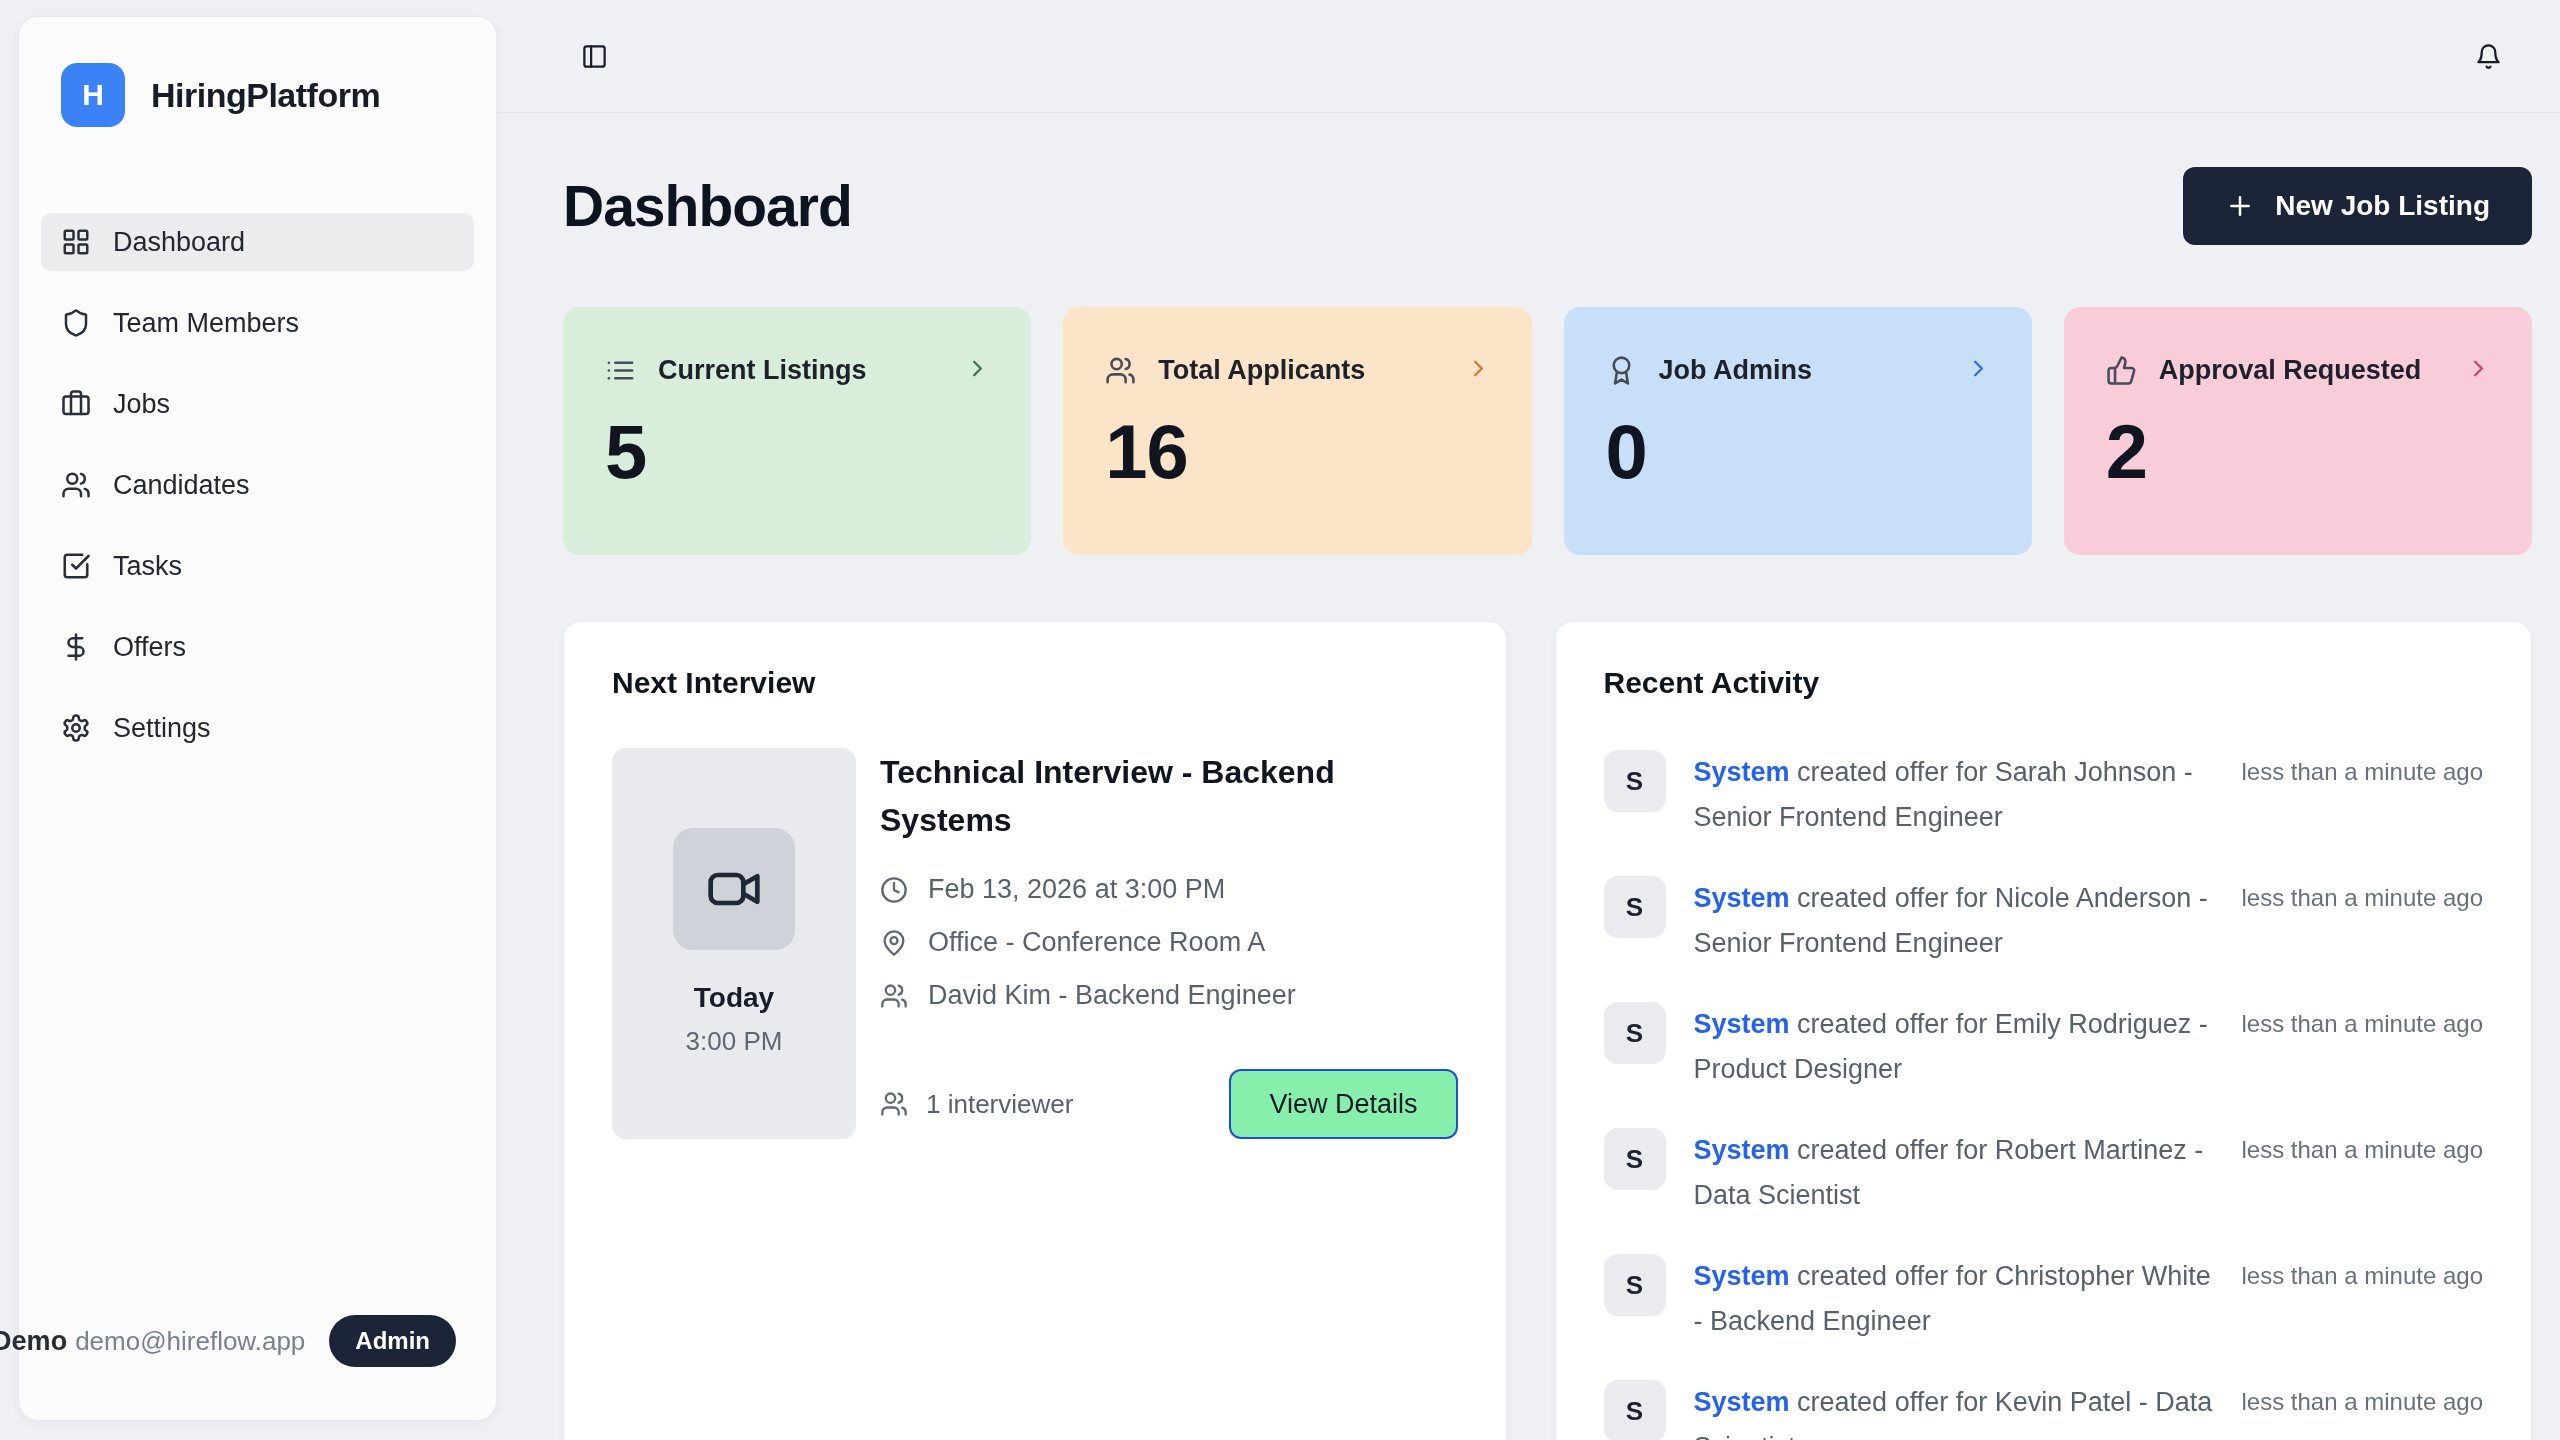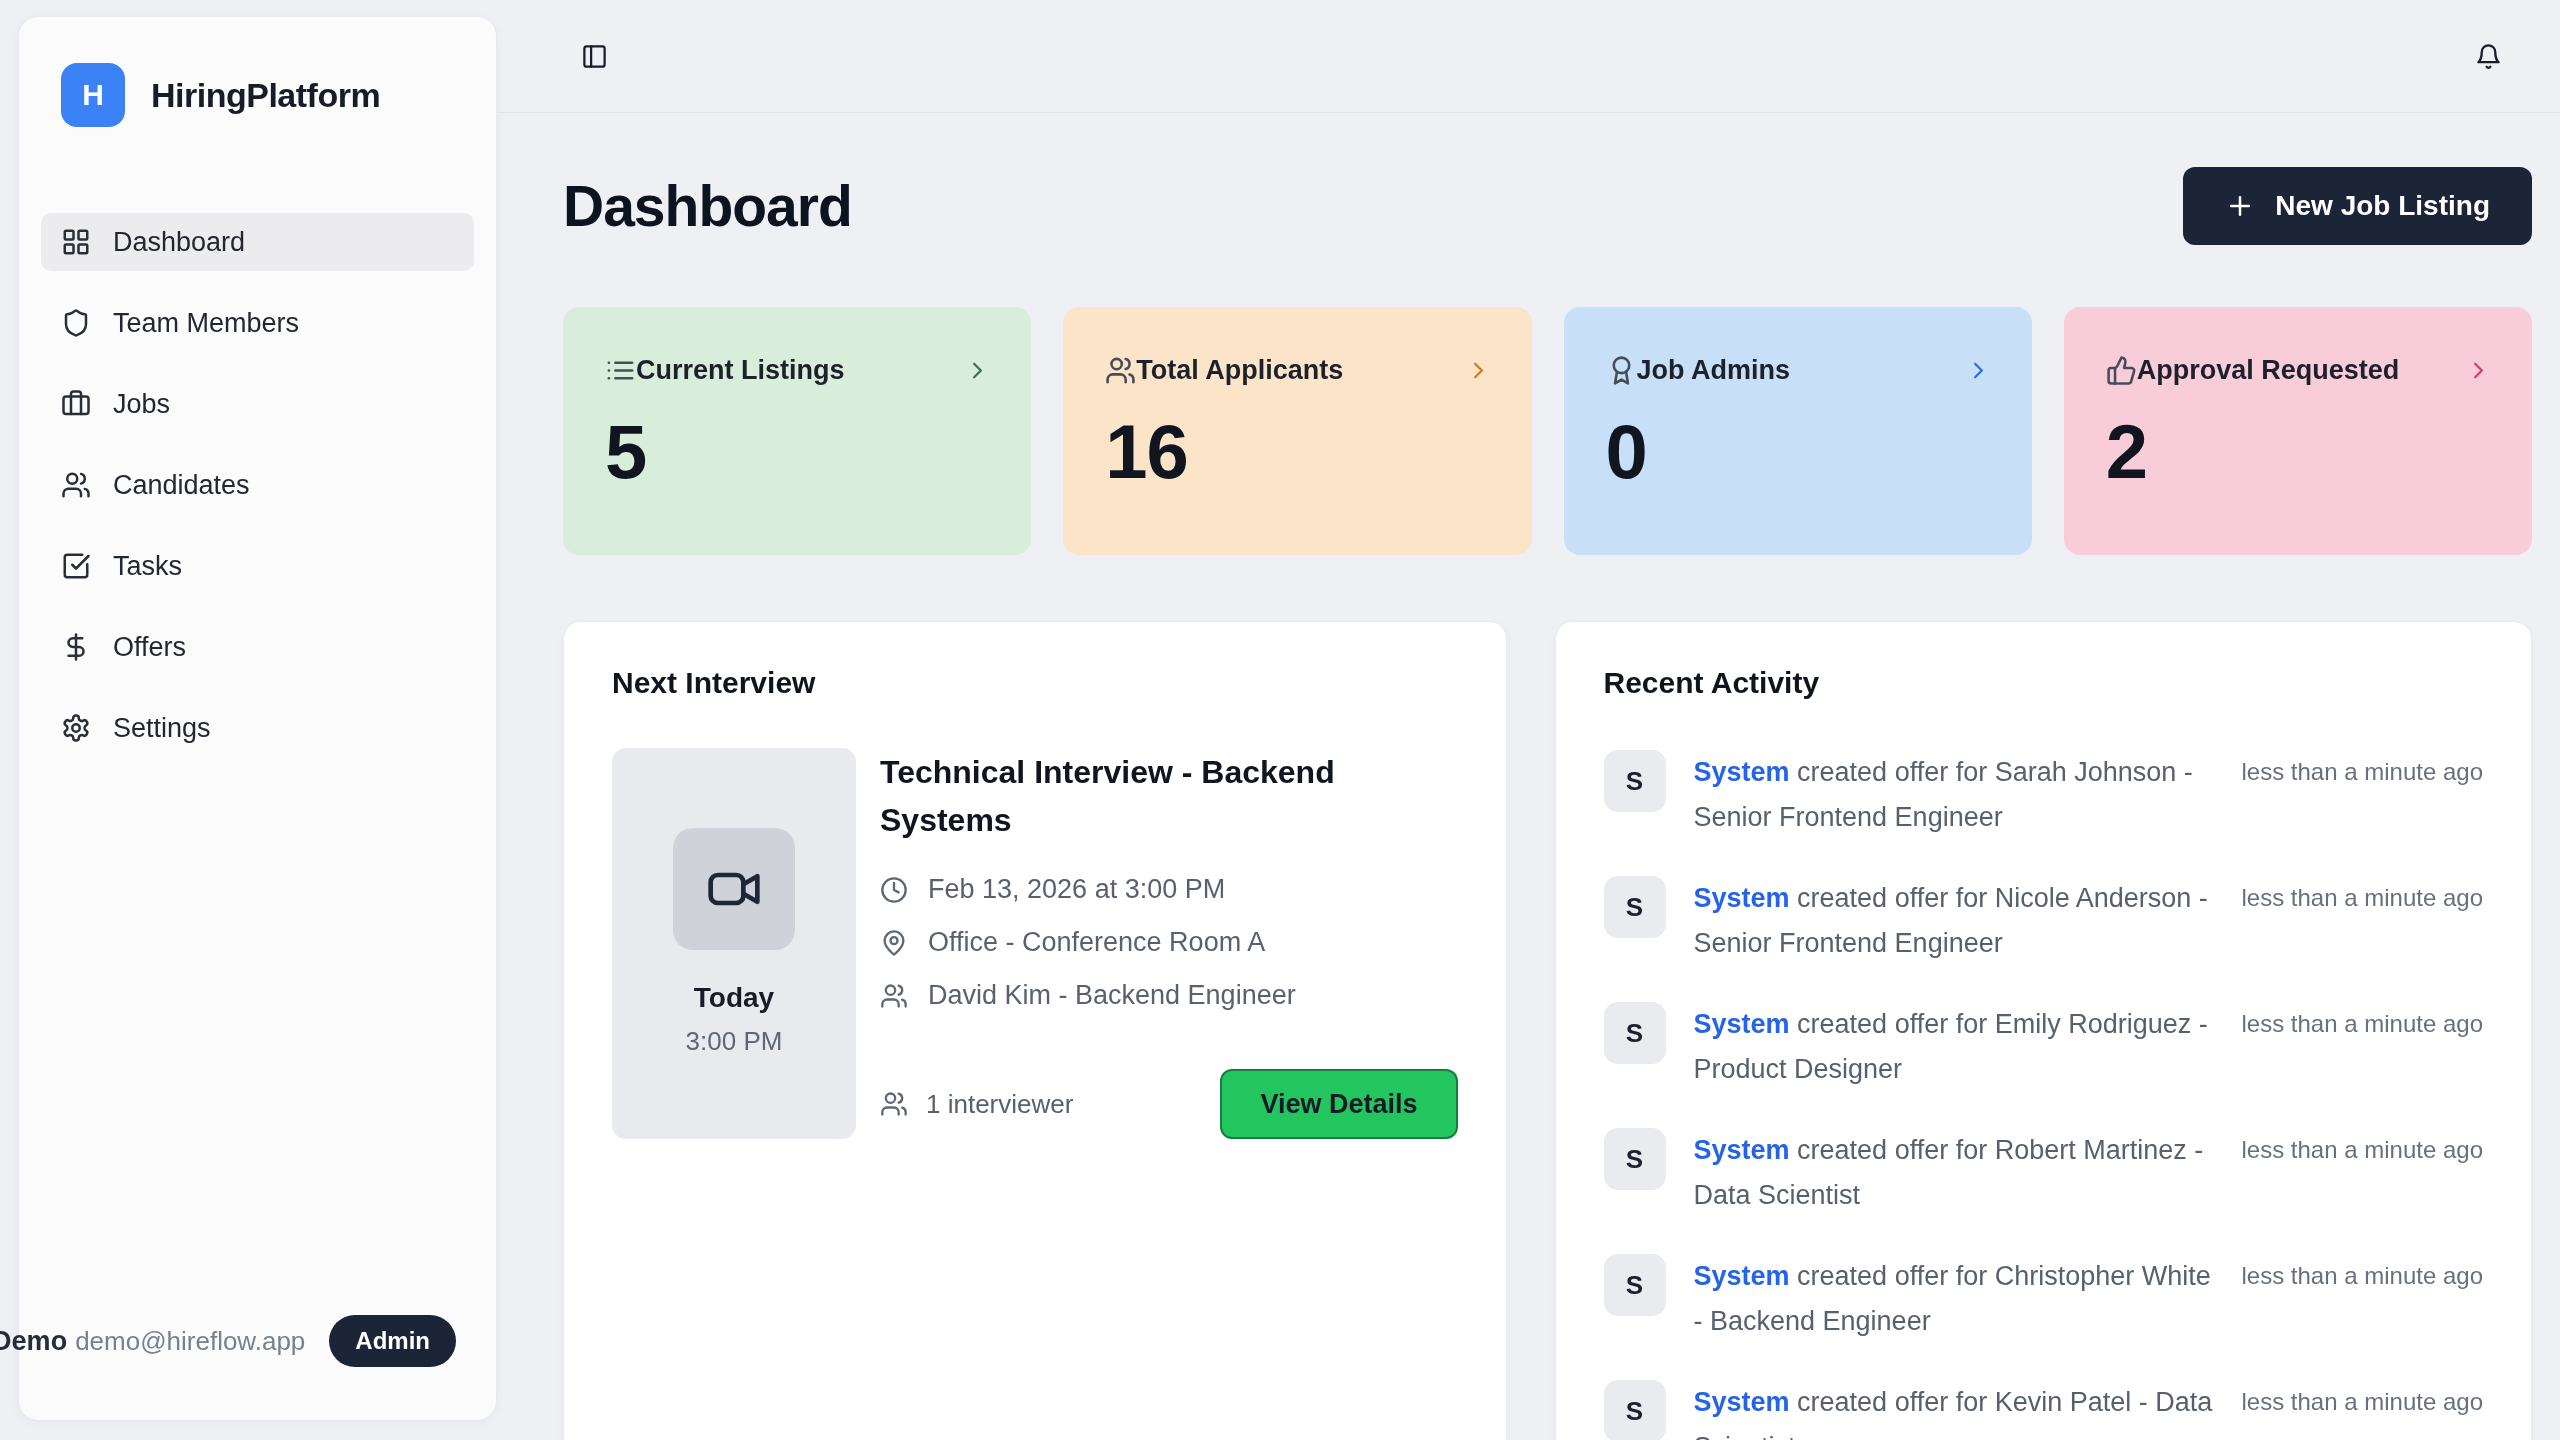--- a/index.html
+++ b/index.html
@@ -68,21 +68,21 @@
   }
   .new-job-btn svg { width:30px; height:30px; }
 
   
   .stats { margin-top:62px; display:flex; gap:32px; }
   .stat-card { flex:1; height:248px; border-radius:16px; padding:48px 40px 0 42px; cursor:pointer; }
   .stat-card.green  { background:#d8edda; }
   .stat-card.orange { background:#fbe4c8; }
   .stat-card.blue   { background:#c7dff7; }
   .stat-card.pink   { background:#f8ccd9; }
-  .stat-head { display:flex; align-items:center; }
+  .stat-head { display:flex; align-items:flex-start; gap:22px; }
   .stat-head .sicon { width:31px; height:31px; color:#464d59; flex:none; }
   .stat-label { font-size:27px; font-weight:600; color:#1c212b; }
   .stat-chev { width:27px; height:27px; margin-left:auto; }
   .green  .stat-chev { color:#3f7057; }
   .orange .stat-chev { color:#d2762e; }
   .blue   .stat-chev { color:#2e6fd6; }
   .pink   .stat-chev { color:#cf3d72; }
   .stat-value { margin-top:28px; font-size:76px; font-weight:800; color:#10151f; line-height:1; letter-spacing:-1px; }
 
   
@@ -108,22 +108,22 @@
   .iv-time { margin-top:12px; font-size:26px; color:#5f6775; }
   .iv-info { margin-left:24px; flex:1; display:flex; flex-direction:column; }
   .iv-title { font-size:32px; font-weight:700; color:#10151f; line-height:1.5; max-width:520px; }
   .iv-meta { margin-top:30px; display:flex; flex-direction:column; gap:22px; }
   .iv-meta-row { display:flex; align-items:center; gap:20px; font-size:27px; color:#59616f; }
   .iv-meta-row svg { width:28px; height:28px; color:#606876; flex:none; }
   .iv-footer { margin-top:58px; display:flex; align-items:center; }
   .iv-count { display:flex; align-items:center; gap:18px; font-size:26px; color:#59616f; }
   .iv-count svg { width:28px; height:28px; color:#606876; }
   .view-details-btn {
-    margin-left:auto; background:#22c55e; border:2px solid #15803d; border-radius:12px;
-    height:70px; padding:0 38px; font-size:27px; font-weight:700; color:#141a28;
+    margin-left:auto; background:#86efac; border:2px solid #1d4ed8; border-radius:12px;
+    height:70px; padding:0 38px; font-size:27px; font-weight:400; color:#141a28;
     cursor:pointer; font-family:inherit;
   }
 
   
   .act-list { margin-top:50px; display:flex; flex-direction:column; gap:36px; }
   .act-item { display:flex; align-items:flex-start; gap:28px; }
   .act-avatar {
     width:62px; height:62px; border-radius:14px; background:#eaebef; flex:none;
     display:flex; align-items:center; justify-content:center;
     font-size:26px; font-weight:600; color:#1c212d;

